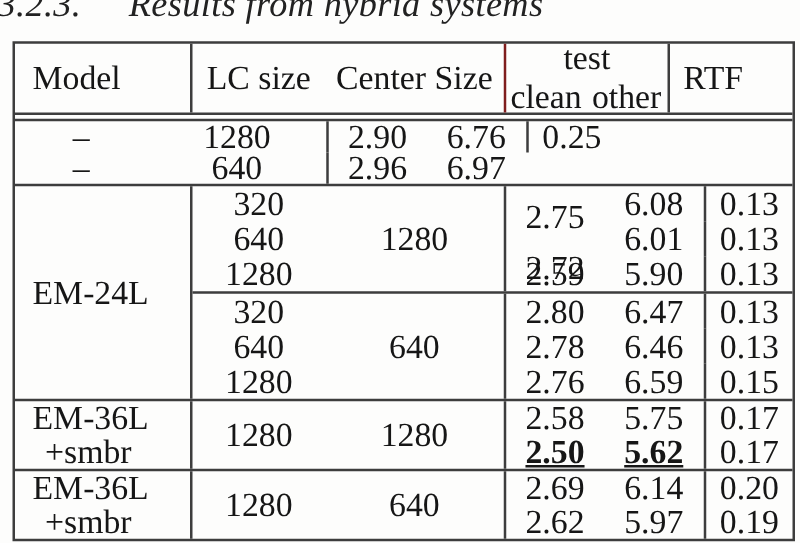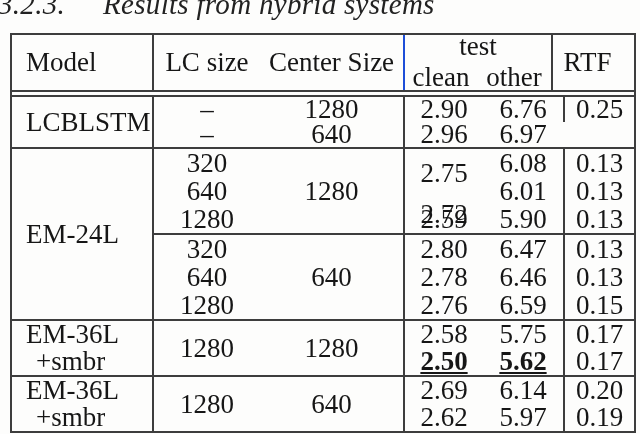--- a/index.html
+++ b/index.html
@@ -16,21 +16,21 @@
   .hrow .c-model{display:flex;align-items:center;}
   .c-model{width:142px;border-right:2px solid #3d3d3d;box-sizing:border-box;
            padding-left:14px;}
   .c-lc{width:106px;display:flex;align-items:center;justify-content:center;}
   .c-center{width:143px;display:flex;align-items:center;justify-content:center;}
   .c-clean{width:80px;border-left:2px solid #3d3d3d;display:flex;
            align-items:center;justify-content:center;}
   .c-other{width:80px;display:flex;align-items:center;justify-content:center;}
   .c-rtf{width:71px;border-left:2px solid #3d3d3d;display:flex;
          align-items:center;justify-content:center;}
-  .c-testgroup{width:148px;border-left:2px solid #1d4ed8;box-sizing:border-box;
+  .c-testgroup{width:131px;border-left:2px solid #7f1d1d;box-sizing:border-box;
                display:flex;flex-direction:column;}
   .test-top{height:27px;display:flex;align-items:flex-end;justify-content:center;}
   .test-bottom{flex:1;display:flex;}
   .test-bottom .c-clean{width:78px;border-left:none;}
   .double-rule{height:3px;border-top:2px solid #3d3d3d;
                border-bottom:2px solid #3d3d3d;}
   .section{display:flex;}
   .section + .section{border-top:2px solid #3d3d3d;}
   .section .c-model{display:flex;flex-direction:column;justify-content:center;}
   .rest{flex:1;display:flex;flex-direction:column;}
@@ -65,21 +65,20 @@
         <div class="c-clean">clean</div>
         <div class="c-other">other</div>
       </div>
     </div>
     <div class="c-rtf">RTF</div>
   </div>
 
   <div class="double-rule"></div>
 
   <div class="section">
-    <div class="c-model">LCBLSTM</div>
     <div class="rest">
       <div class="row r25">
         <div class="c-lc">–</div>
         <div class="c-center">1280</div>
         <div class="c-clean">2.90</div>
         <div class="c-other">6.76</div>
         <div class="c-rtf">0.25</div>
       </div>
       <div class="row r25">
         <div class="c-lc">–</div>

